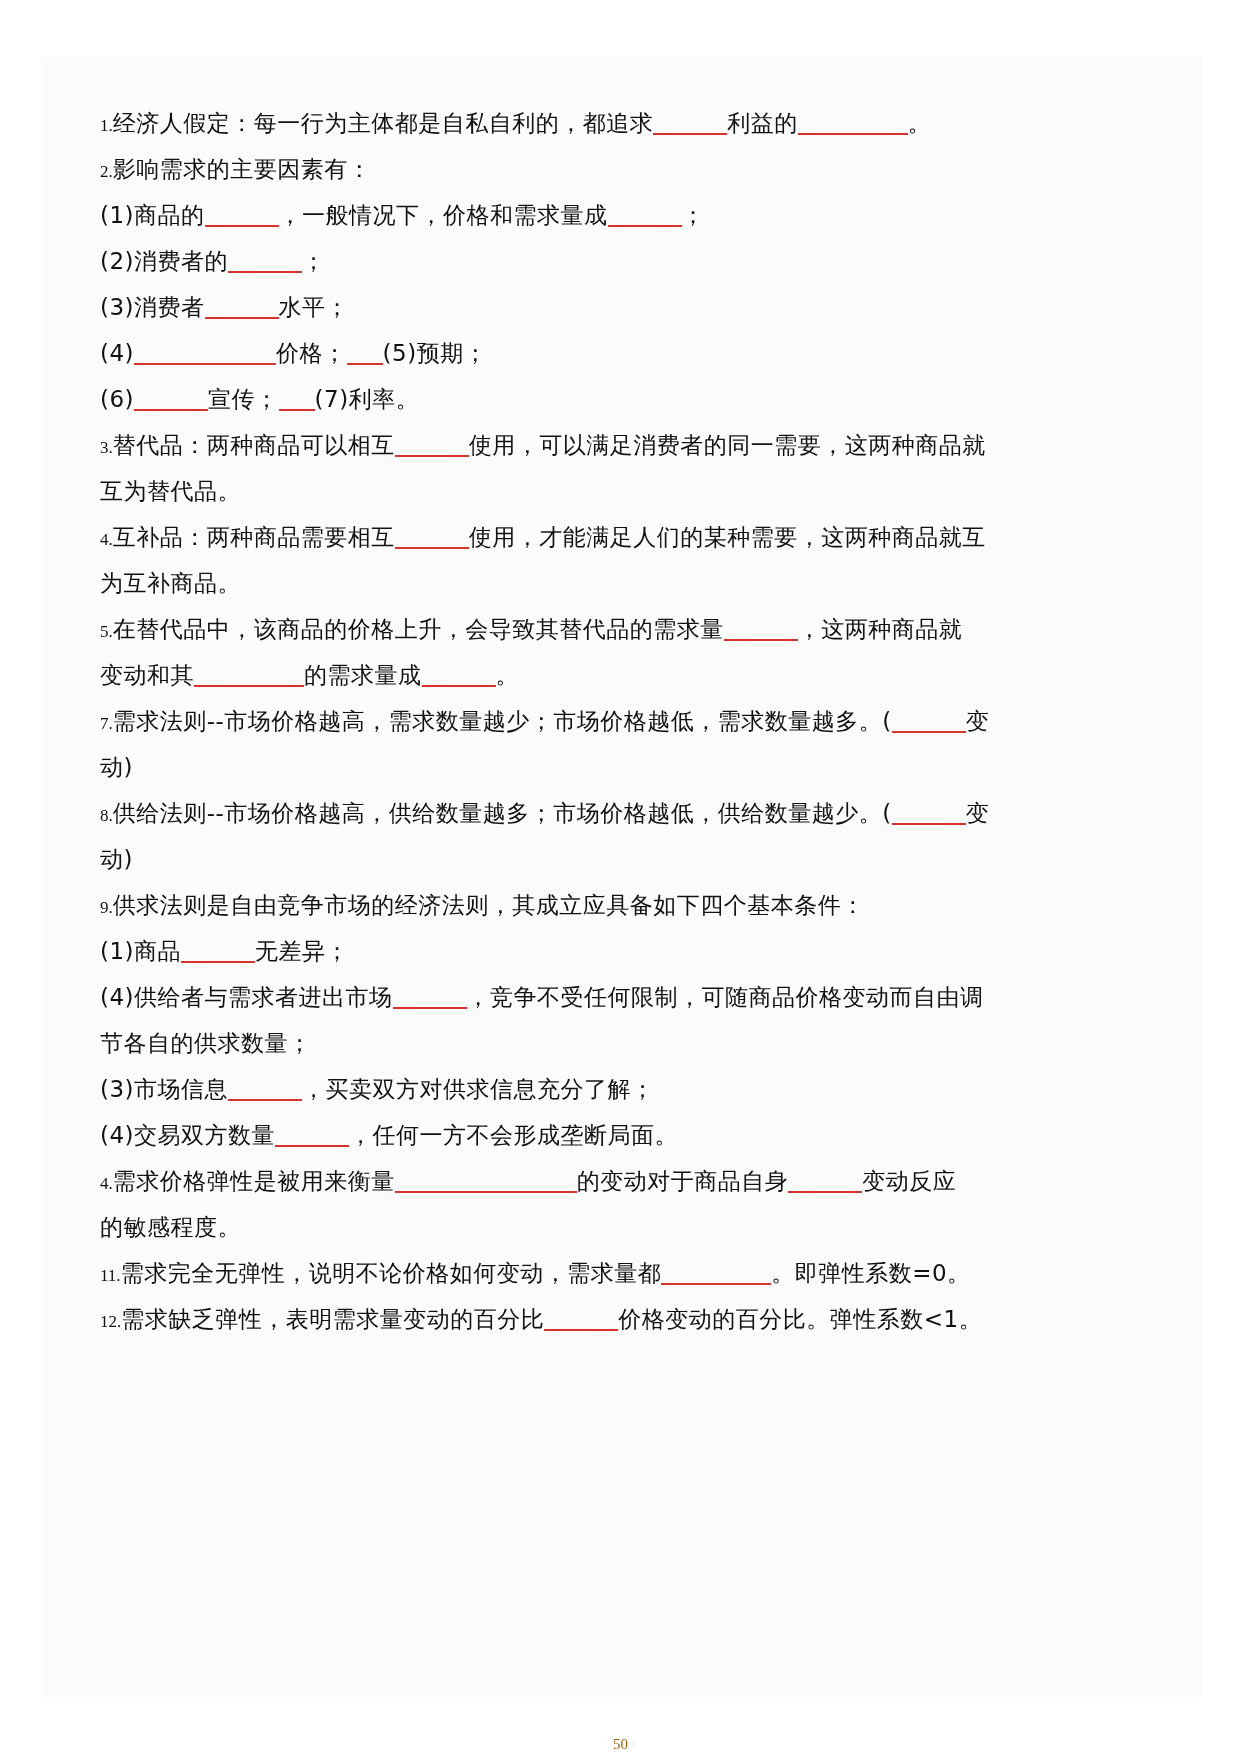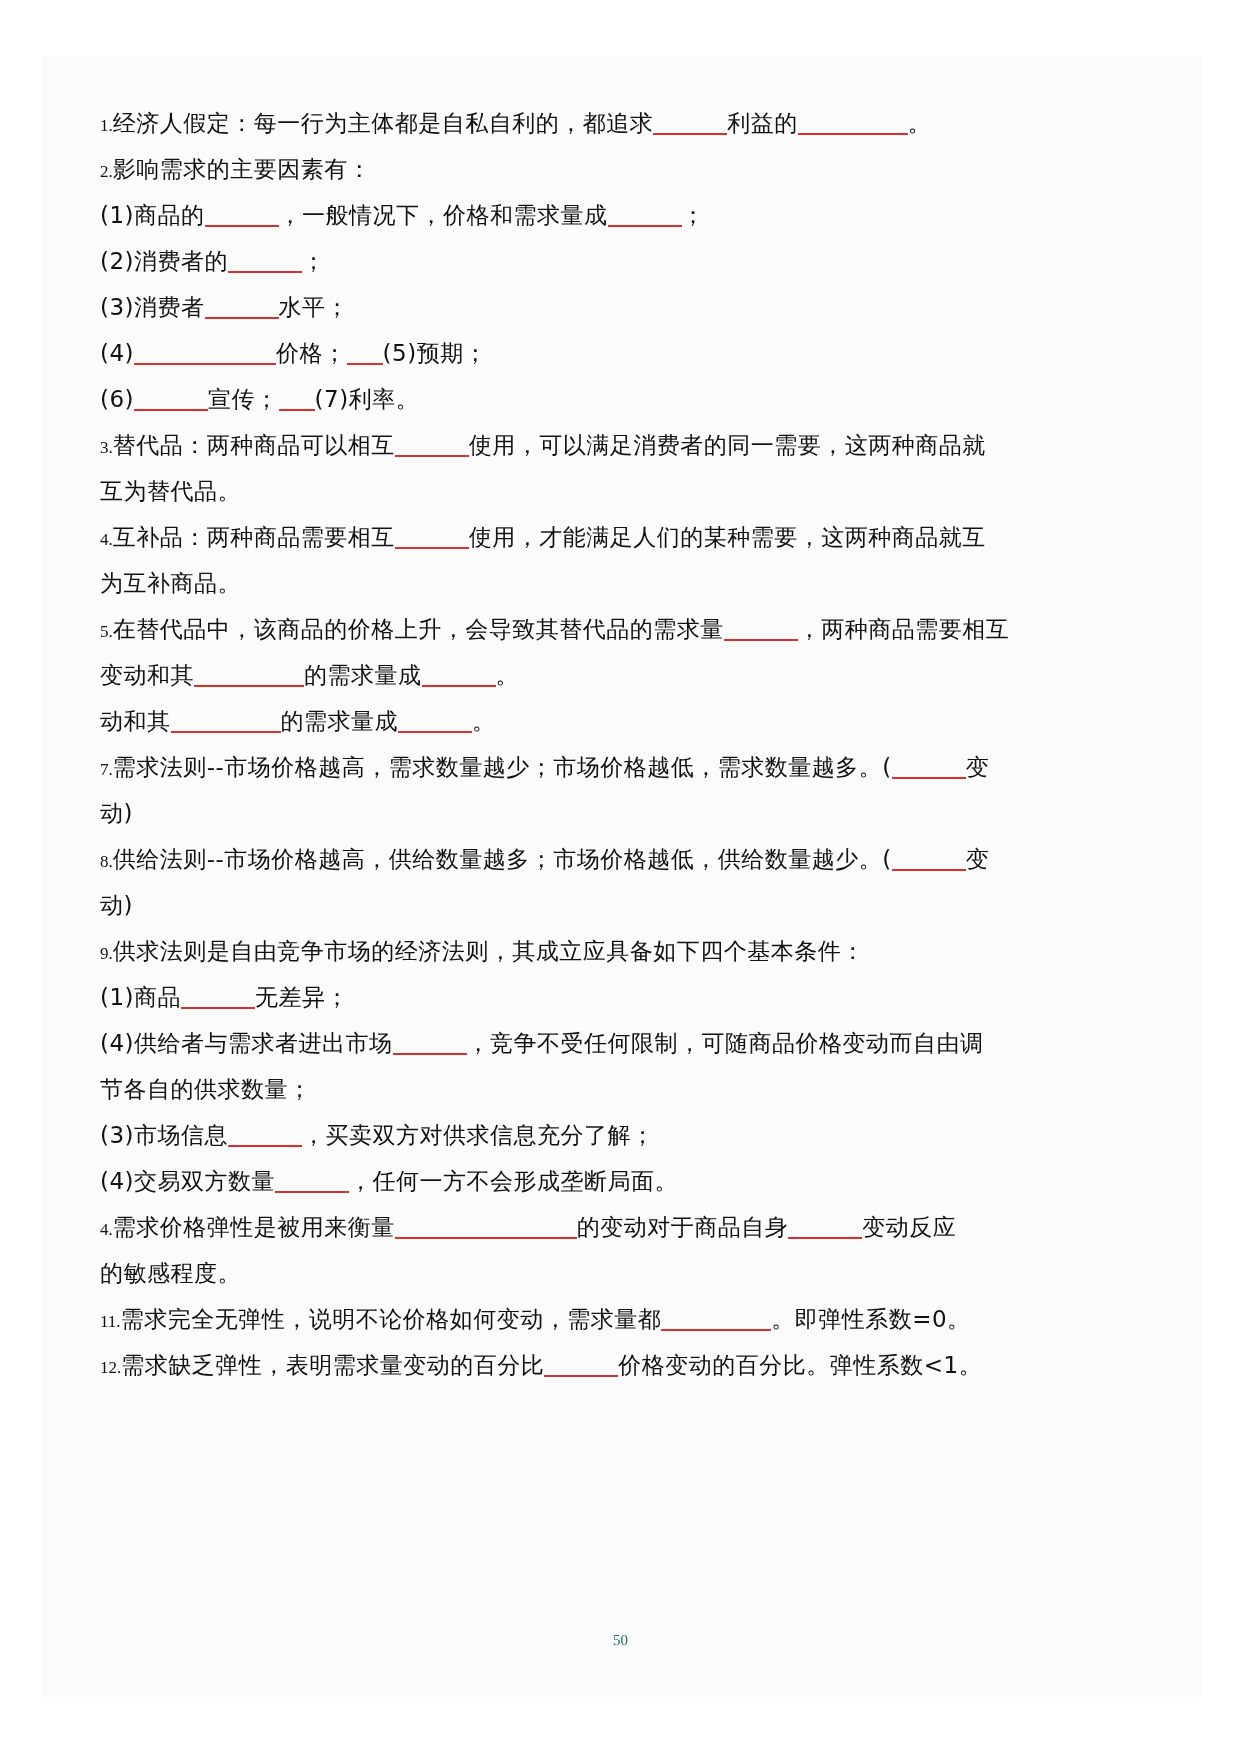--- a/index.html
+++ b/index.html
@@ -6,43 +6,42 @@
   body { width: 1241px; height: 1754px; position: relative; overflow: hidden;
          font-family: "DejaVu Sans", "Liberation Sans", sans-serif; color: #111; }
   .page-bg { position: absolute; left: 42px; top: 57px; width: 1160px; height: 1640px;
              background: #fbfbfb; }
   .content { position: absolute; left: 100px; top: 108px; width: 912px; }
   .line { height: 46px; line-height: 30px; font-size: 23px; white-space: nowrap;
           letter-spacing: 0.5px; }
   .num { font-family: "Liberation Serif", "DejaVu Serif", serif; font-size: 17px; letter-spacing: 0; }
   .blank { display: inline-block; height: 2px; vertical-align: -4px;
            border-bottom: 2px solid #d8332a; }
-  .page-number { position: absolute; left: 0; width: 1241px; top: 1632px; text-align: center;
-                 font-family: "Liberation Serif", "DejaVu Serif", serif; font-size: 15px; color: #0f766e; }
+  .page-number { position: absolute; left: 0; width: 1241px; top: 1736px; text-align: center;
+                 font-family: "Liberation Serif", "DejaVu Serif", serif; font-size: 15px; color: #a16207; }
 </style>
 </head>
 <body>
 
 <div class="page-bg"></div>
 
 <div class="content" id="content">
     <div class="line"><span class="num">1.</span><span>经济人假定：每一行为主体都是自私自利的，都追求</span><span class="blank" style="width: 74px; border-bottom-color: rgb(216, 51, 42);"></span><span>利益的</span><span class="blank" style="width: 110px; border-bottom-color: rgb(216, 51, 42);"></span><span>。</span></div>
     <div class="line"><span class="num">2.</span><span>影响需求的主要因素有：</span></div>
     <div class="line"><span>(1)商品的</span><span class="blank" style="width: 74px; border-bottom-color: rgb(216, 51, 42);"></span><span>，一般情况下，价格和需求量成</span><span class="blank" style="width: 74px; border-bottom-color: rgb(216, 51, 42);"></span><span>；</span></div>
     <div class="line"><span>(2)消费者的</span><span class="blank" style="width: 74px; border-bottom-color: rgb(216, 51, 42);"></span><span>；</span></div>
     <div class="line"><span>(3)消费者</span><span class="blank" style="width: 74px; border-bottom-color: rgb(216, 51, 42);"></span><span>水平；</span></div>
     <div class="line"><span>(4)</span><span class="blank" style="width: 142px; border-bottom-color: rgb(216, 51, 42);"></span><span>价格；</span><span class="blank" style="width: 36px; border-bottom-color: rgb(216, 51, 42);"></span><span>(5)预期；</span></div>
     <div class="line"><span>(6)</span><span class="blank" style="width: 74px; border-bottom-color: rgb(216, 51, 42);"></span><span>宣传；</span><span class="blank" style="width: 36px; border-bottom-color: rgb(216, 51, 42);"></span><span>(7)利率。</span></div>
     <div class="line"><span class="num">3.</span><span>替代品：两种商品可以相互</span><span class="blank" style="width: 74px; border-bottom-color: rgb(216, 51, 42);"></span><span>使用，可以满足消费者的同一需要，这两种商品就</span></div>
     <div class="line"><span>互为替代品。</span></div>
     <div class="line"><span class="num">4.</span><span>互补品：两种商品需要相互</span><span class="blank" style="width: 74px; border-bottom-color: rgb(216, 51, 42);"></span><span>使用，才能满足人们的某种需要，这两种商品就互</span></div>
     <div class="line"><span>为互补商品。</span></div>
-    <div class="line"><span class="num">5.</span><span>在替代品中，该商品的价格上升，会导致其替代品的需求量</span><span class="blank" style="width: 74px; border-bottom-color: rgb(216, 51, 42);"></span><span>，两种商品需要相互</span></div>
+    <div class="line"><span class="num">5.</span><span>在替代品中，该商品的价格上升，会导致其替代品的需求量</span><span class="blank" style="width: 74px; border-bottom-color: rgb(216, 51, 42);"></span><span>，这两种商品就</span></div>
     <div class="line"><span>变动和其</span><span class="blank" style="width: 110px; border-bottom-color: rgb(216, 51, 42);"></span><span>的需求量成</span><span class="blank" style="width: 74px; border-bottom-color: rgb(216, 51, 42);"></span><span>。</span></div>
-    <div class="line"><span>动和其</span><span class="blank" style="width: 110px; border-bottom-color: rgb(216, 51, 42);"></span><span>的需求量成</span><span class="blank" style="width: 74px; border-bottom-color: rgb(216, 51, 42);"></span><span>。</span></div>
     <div class="line"><span class="num">7.</span><span>需求法则--市场价格越高，需求数量越少；市场价格越低，需求数量越多。(</span><span class="blank" style="width: 74px; border-bottom-color: rgb(216, 51, 42);"></span><span>变</span></div>
     <div class="line"><span>动)</span></div>
     <div class="line"><span class="num">8.</span><span>供给法则--市场价格越高，供给数量越多；市场价格越低，供给数量越少。(</span><span class="blank" style="width: 74px; border-bottom-color: rgb(216, 51, 42);"></span><span>变</span></div>
     <div class="line"><span>动)</span></div>
     <div class="line"><span class="num">9.</span><span>供求法则是自由竞争市场的经济法则，其成立应具备如下四个基本条件：</span></div>
     <div class="line"><span>(1)商品</span><span class="blank" style="width: 74px; border-bottom-color: rgb(216, 51, 42);"></span><span>无差异；</span></div>
     <div class="line"><span>(4)供给者与需求者进出市场</span><span class="blank" style="width: 74px; border-bottom-color: rgb(216, 51, 42);"></span><span>，竞争不受任何限制，可随商品价格变动而自由调</span></div>
     <div class="line"><span>节各自的供求数量；</span></div>
     <div class="line"><span>(3)市场信息</span><span class="blank" style="width: 74px; border-bottom-color: rgb(216, 51, 42);"></span><span>，买卖双方对供求信息充分了解；</span></div>
     <div class="line"><span>(4)交易双方数量</span><span class="blank" style="width: 74px; border-bottom-color: rgb(216, 51, 42);"></span><span>，任何一方不会形成垄断局面。</span></div>

